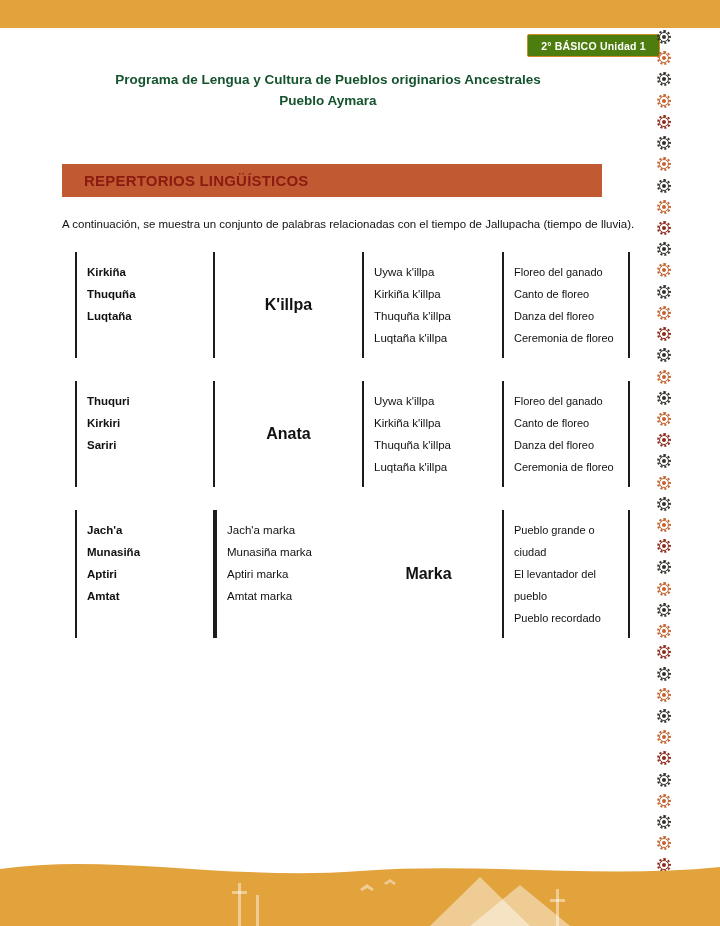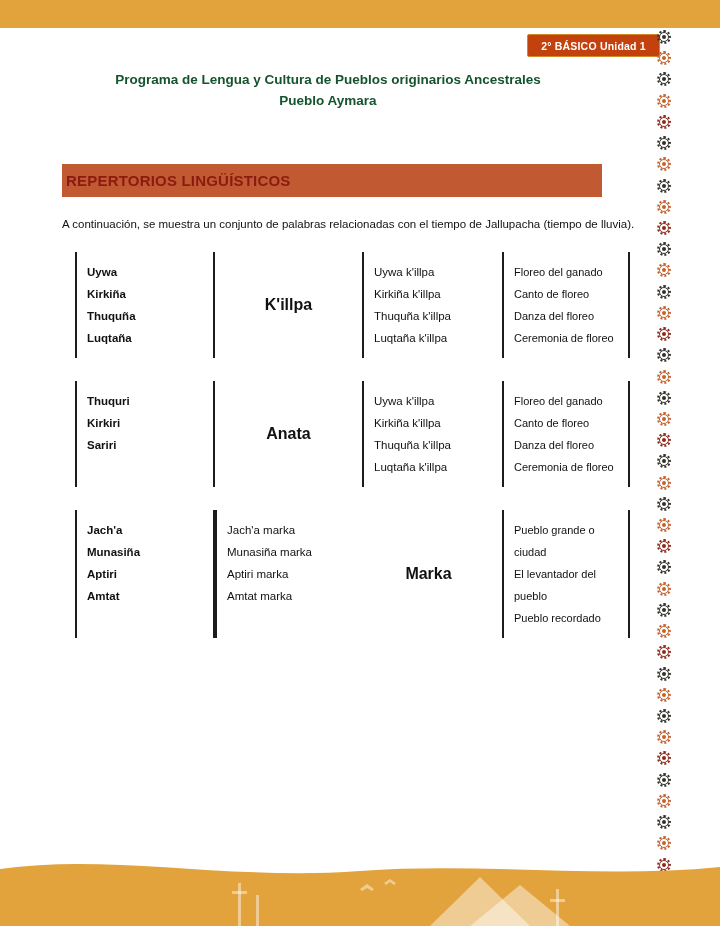--- a/index.html
+++ b/index.html
@@ -16,21 +16,21 @@
   .top-band {
     position:absolute; top:0; left:0;
     width:720px; height:28px;
     background:#E2A33C;
   }
 
   
   .badge {
     position:absolute; top:34px; left:527px;
     width:131px; height:21px;
-    background:#c2410c;
+    background:#4d7c0f;
     border:1px solid #d18a28;
     border-radius:2px;
     color:#ffffff;
     font-size:10.5px; font-weight:bold;
     display:flex; align-items:center; justify-content:center;
     letter-spacing:0.2px;
   }
 
   
   .title-block {
@@ -42,21 +42,21 @@
     line-height:1.55;
     color:#14532d;
   }
 
   
   .section-bar {
     position:absolute; top:164px; left:62px;
     width:540px; height:33px;
     background:#C15A33;
     display:flex; align-items:center;
-    padding-left:4px; box-sizing:border-box;
+    padding-left:22px; box-sizing:border-box;
     color:#8B1A10;
     font-weight:bold;
     font-size:15px;
     letter-spacing:0.2px;
   }
 
   .intro {
     position:absolute; top:218px; left:62px;
     width:600px;
     font-size:11.5px;
@@ -153,21 +153,20 @@
 <div class="section-bar">
   <span>REPERTORIOS LINGÜÍSTICOS</span>
 </div>
 
 <div class="intro">A continuación, se muestra un conjunto de palabras relacionadas con el tiempo de Jallupacha (tiempo de lluvia).</div>
 
 <div class="groups">
 
   <div class="group">
     <div class="col col-words">
-      <div>Uywa</div>
       <div>Kirkiña</div>
       <div>Thuquña</div>
       <div>Luqtaña</div>
     </div>
     <div class="col col-cat">K'illpa</div>
     <div class="col col-combined">
       <div>Uywa k'illpa</div>
       <div>Kirkiña k'illpa</div>
       <div>Thuquña k'illpa</div>
       <div>Luqtaña k'illpa</div>

